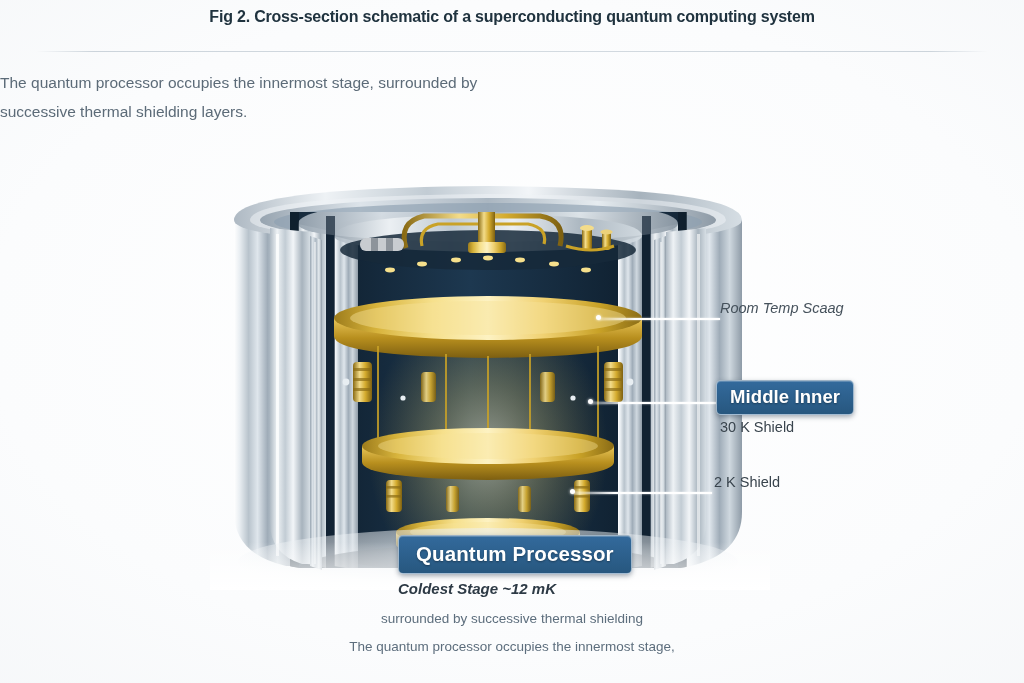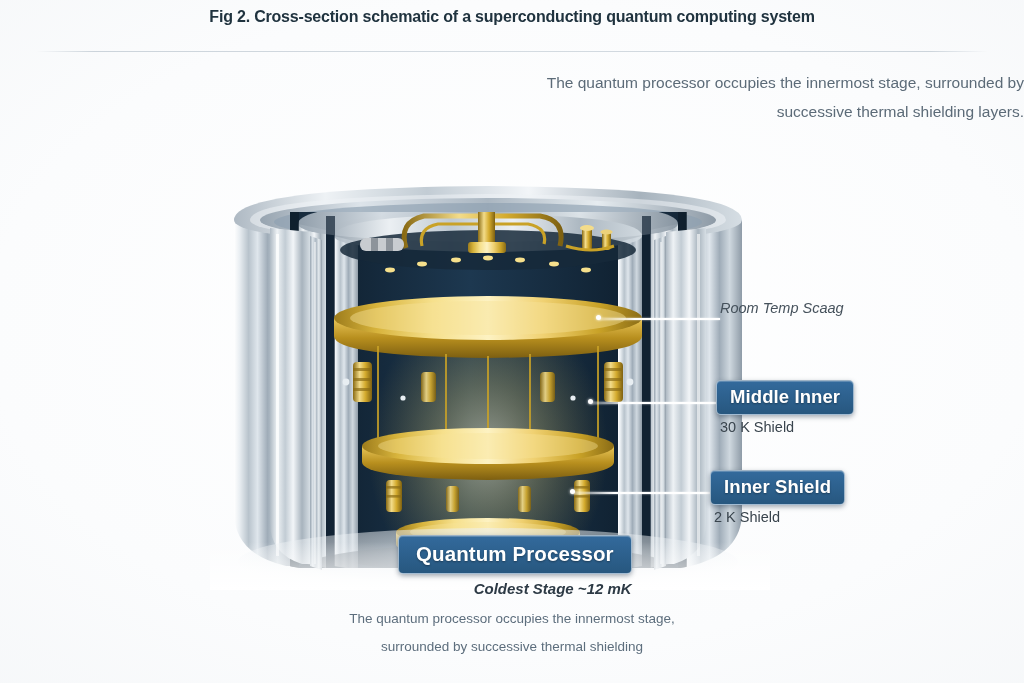--- a/index.html
+++ b/index.html
@@ -33,21 +33,21 @@
   .fig-title .fig-text { font-weight:600; }
 
   .header-rule {
     position:absolute; top:51px; left:36px; width:952px; height:1px;
     background:linear-gradient(to right,
        rgba(205,213,220,0) 0%, #ccd4db 6%, #d4dbe1 50%, #ccd4db 94%, rgba(205,213,220,0) 100%);
   }
 
   .subtitle {
     position:absolute; top:68px; left:0; width:100%;
-    text-align:right;
+    text-align:left;
     font-size:15.5px; line-height:29px;
     color:#5c6b78;
   }
   .subtitle span { display:block; }
 
   .bottom-caption {
     position:absolute; bottom:22px; left:0; width:100%;
     text-align:center;
     font-size:13.5px; line-height:28px;
     color:#5d6e7d;
@@ -84,21 +84,21 @@
   .sub {
     display:block;
     margin-top:4px;
     padding-left:4px;
     font-size:14.5px;
     color:#46525c;
     font-style:italic;
   }
   .sub.upright { font-style:normal; color:#39444d; }
 
-  .callout-processor { text-align:right; }
+  .callout-processor { text-align:left; }
   .callout-processor .badge { font-size:20.5px; padding:6px 17px 7px 17px; }
   .callout-processor .sub {
     padding-left:0; margin-top:6px;
     font-size:15px; font-weight:bold; font-style:italic;
     color:#2d3a45;
   }
 
   
   .leader {
     position:absolute;
@@ -425,27 +425,26 @@
   <div class="callout" style="left:716px; top:296px;">
     <span class="sub">Room Temp Scaag</span>
   </div>
 
   <div class="callout" style="left:716px; top:380px;">
     <span class="badge">Middle Inner</span>
     <span class="sub upright">30 K Shield</span>
   </div>
 
   <div class="callout" style="left:710px; top:470px;">
-    <span class="badge">Inner Shield</span>
     <span class="sub upright">2 K Shield</span>
   </div>
 
   <div class="callout callout-processor" style="left:398px; top:535px;">
     <span class="badge">Quantum Processor</span>
     <span class="sub">Coldest Stage ~12 mK</span>
   </div>
 
   <div class="bottom-caption">
+    <span>surrounded by successive thermal shielding</span>
     <span>The quantum processor occupies the innermost stage,</span>
-    <span>surrounded by successive thermal shielding</span>
   </div>
 
 </div>
 
 </body></html>

